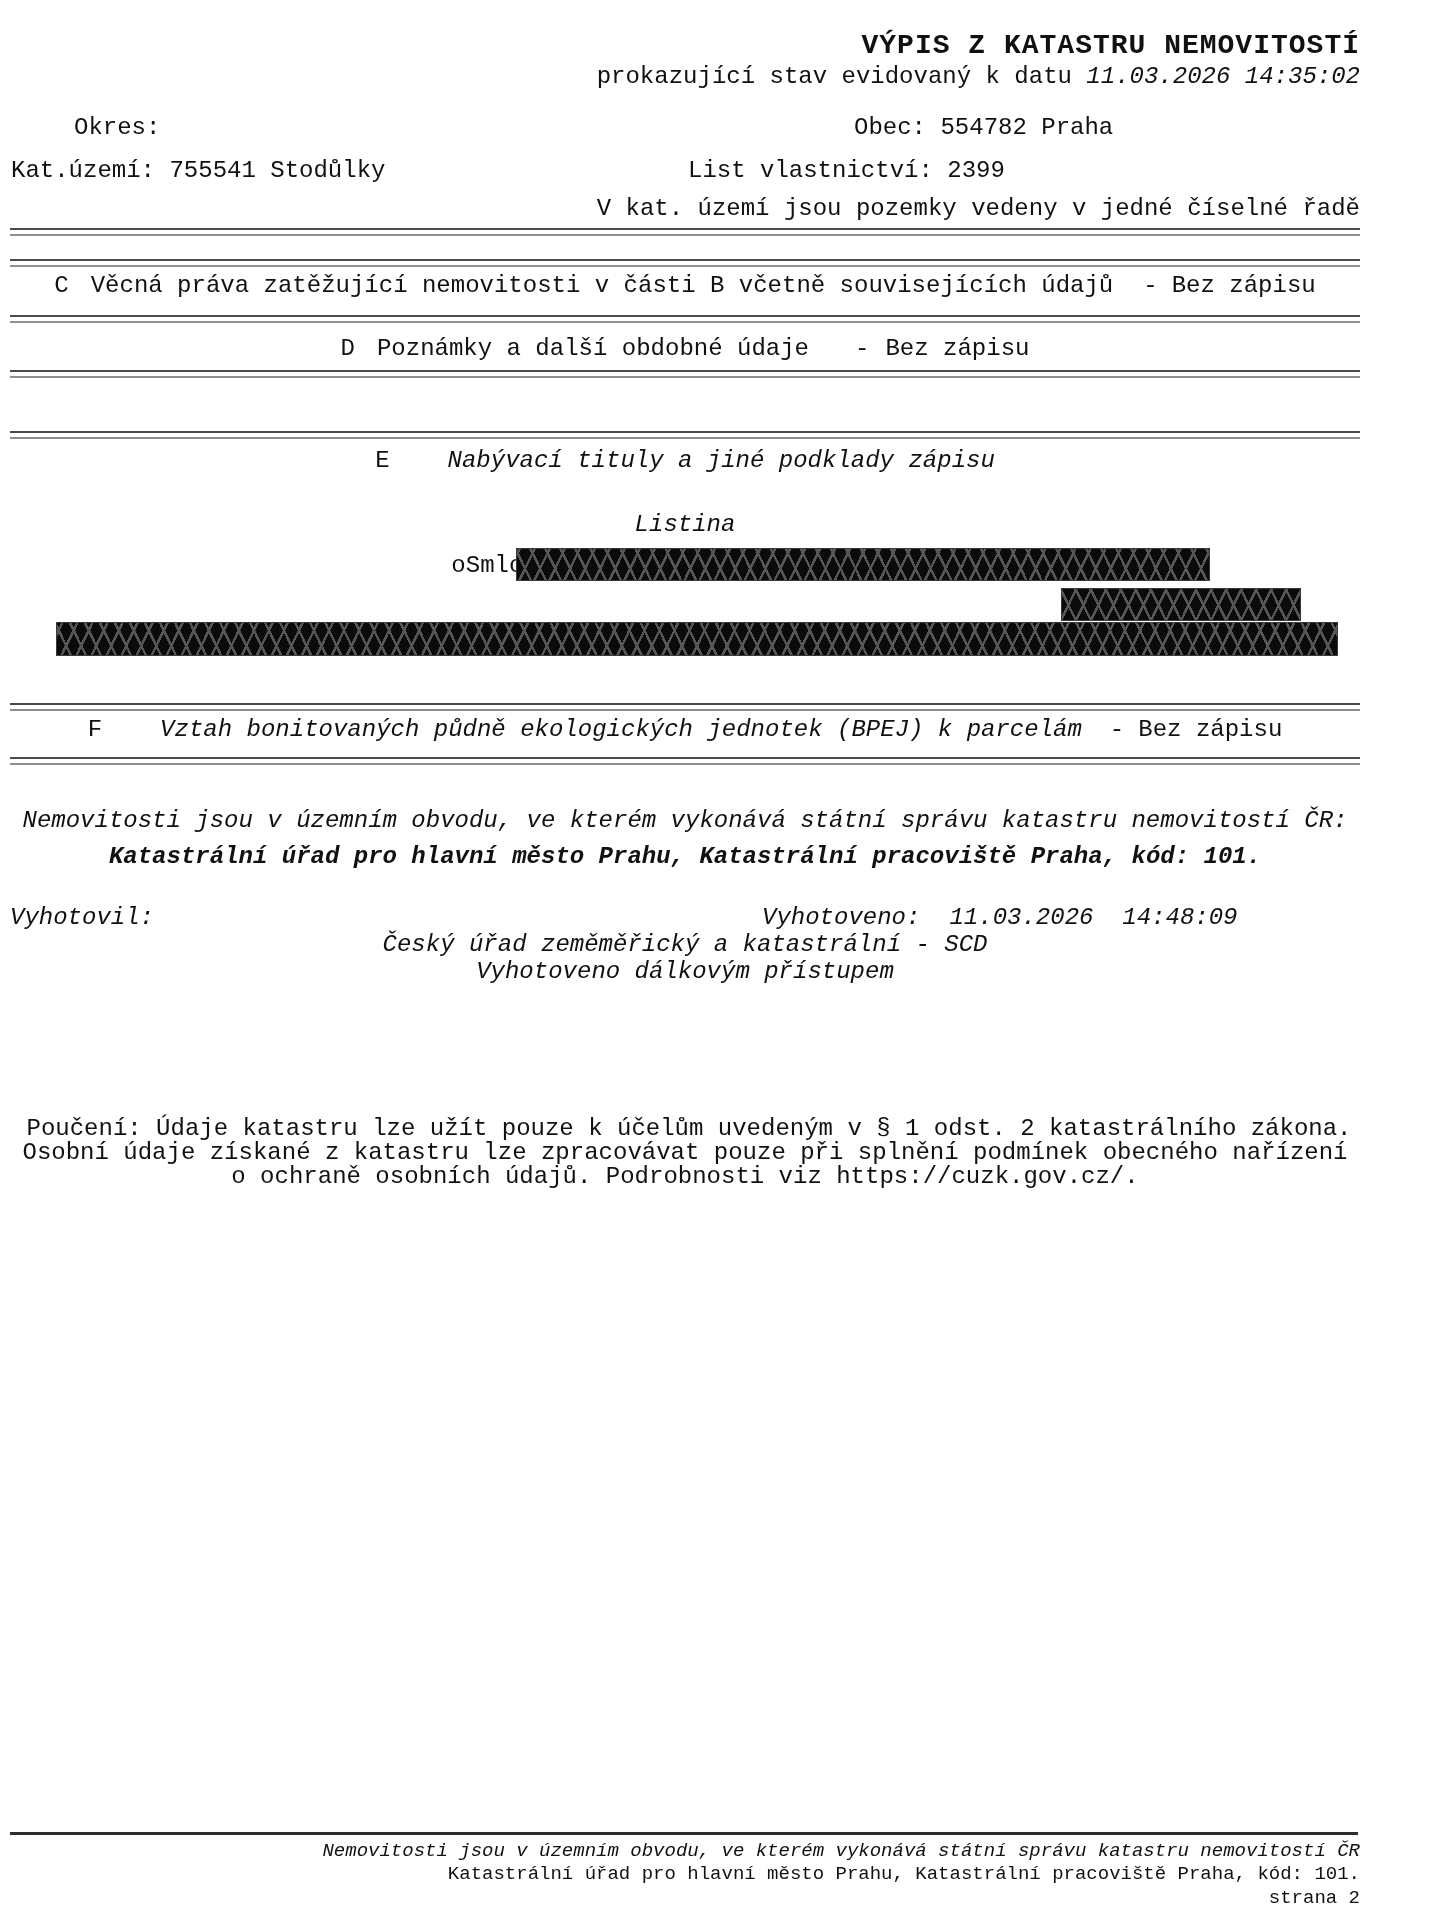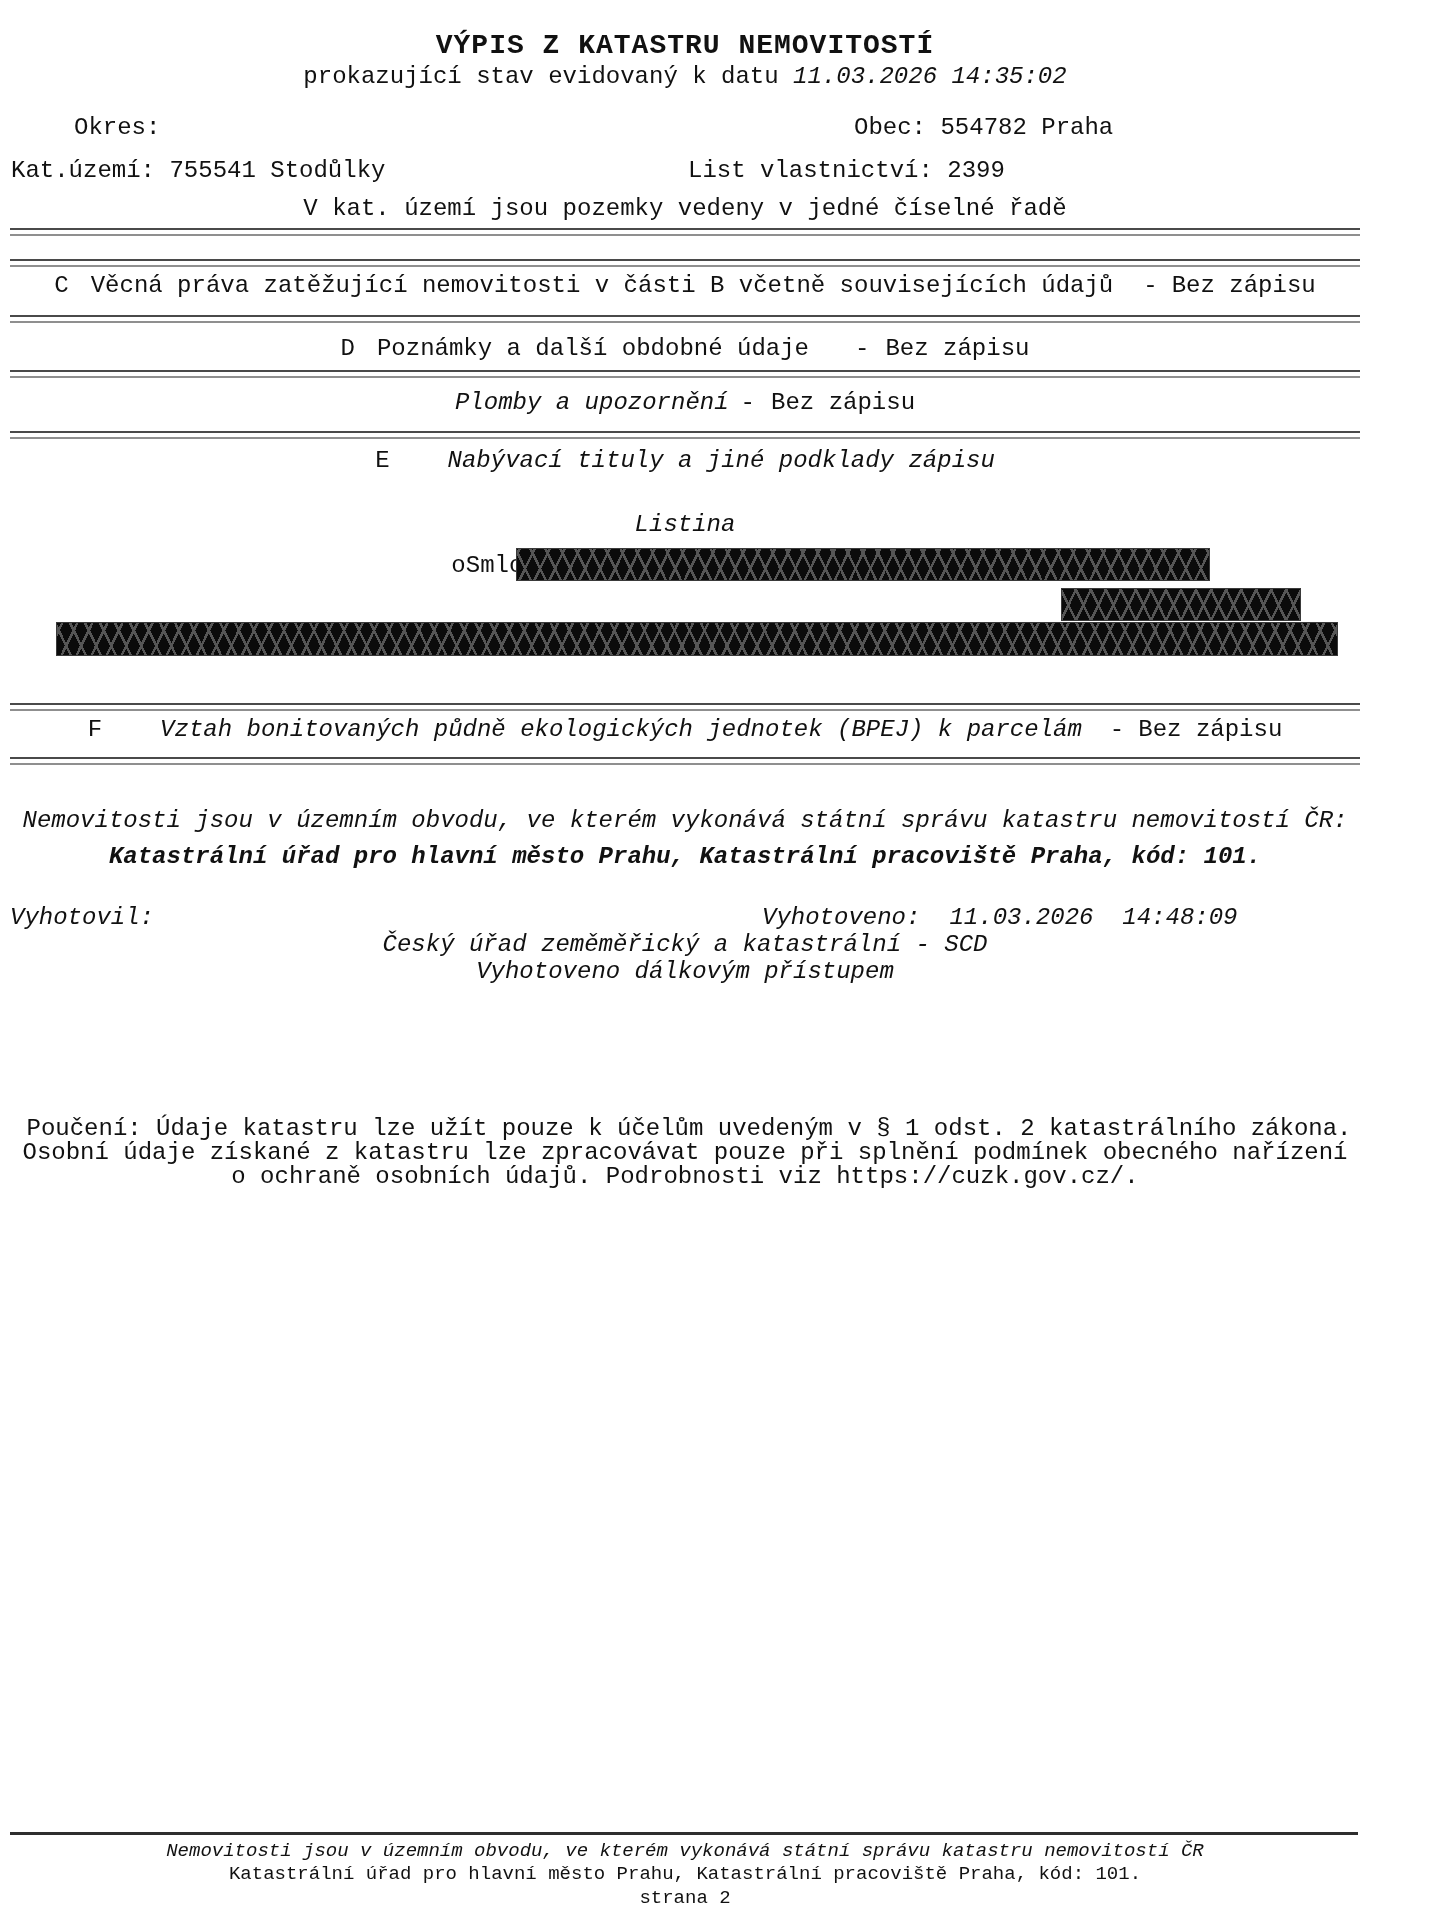--- a/index.html
+++ b/index.html
@@ -8,21 +8,21 @@
     width:1440px;height:1920px;
     background:#ffffff;
     font-family:"Liberation Mono","DejaVu Sans Mono",monospace;
     color:#111;
     overflow:hidden;
   }
   .content{position:absolute;left:10px;top:0;width:1350px;height:100%;}
   .ln{position:absolute;left:0;width:100%;font-size:24px;line-height:30px;white-space:pre;text-align:center;}
   .ln span{white-space:pre;}
   .pos{position:absolute;top:0;}
-  .center{text-align:center;}
+  .center{text-align:right;}
   .b{font-weight:normal;}
   .i{font-style:italic;}
   .bi{font-weight:bold;font-style:italic;}
   .title{font-size:28px;line-height:32px;font-weight:bold;letter-spacing:1px;}
   .small{font-size:19px;line-height:24px;}
   .rule{
     position:absolute;left:0;width:1350px;height:4px;
     border-top:2px solid #4a4a4a;border-bottom:2px solid #8f8f8f;
   }
   .rule-footer{
@@ -64,21 +64,20 @@
     <div class="rule" style="top:259px"></div>
 
     <div class="ln" style="top:271px"><span>C</span><span style="margin-left:22px">Věcná práva zatěžující nemovitosti v části B včetně souvisejících údajů</span><span style="margin-left:30px">-</span><span class="b" style="margin-left:14px">Bez zápisu</span></div>
 
     <div class="rule" style="top:315px"></div>
 
     <div class="ln" style="top:334px"><span>D</span><span style="margin-left:22px">Poznámky a další obdobné údaje</span><span style="margin-left:46px">-</span><span class="b" style="margin-left:16px">Bez zápisu</span></div>
 
     <div class="rule" style="top:370px"></div>
 
-    <div class="ln" style="top:388px"><span class="i">Plomby a upozornění</span><span style="margin-left:12px">-</span><span class="b" style="margin-left:16px">Bez zápisu</span></div>
 
     <div class="rule" style="top:431px"></div>
 
     <div class="ln" style="top:446px"><span>E</span><span class="i" style="margin-left:58px">Nabývací tituly a jiné podklady zápisu</span></div>
 
     <div class="ln i" style="top:510px">Listina</div>
 
     <div class="ln" style="top:551px"><span class="b" style="margin-left:8px">o</span><span class="b" style="">Smlouva kupní  ze dne 21.03.2011</span></div>
 
     <div class="redact" style="left:507px;top:549px;width:692px;height:31px"></div>

